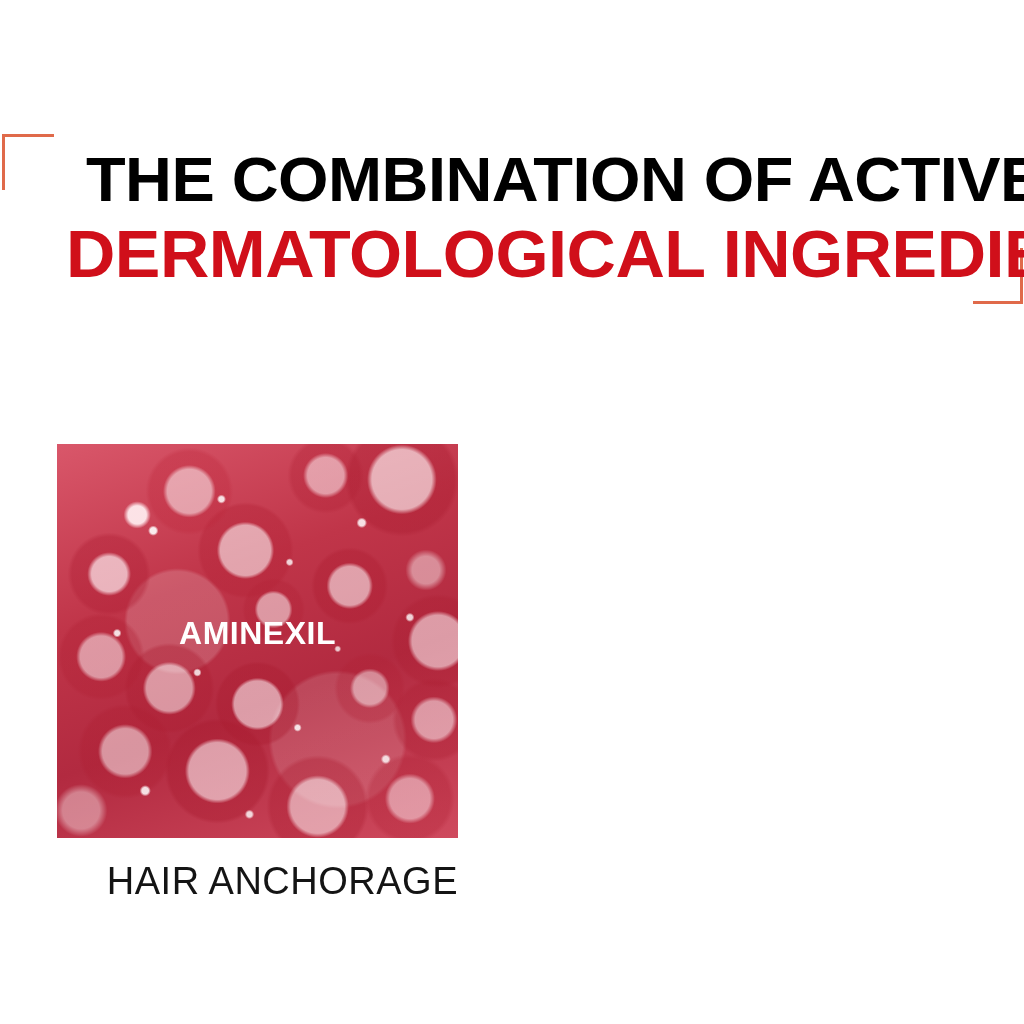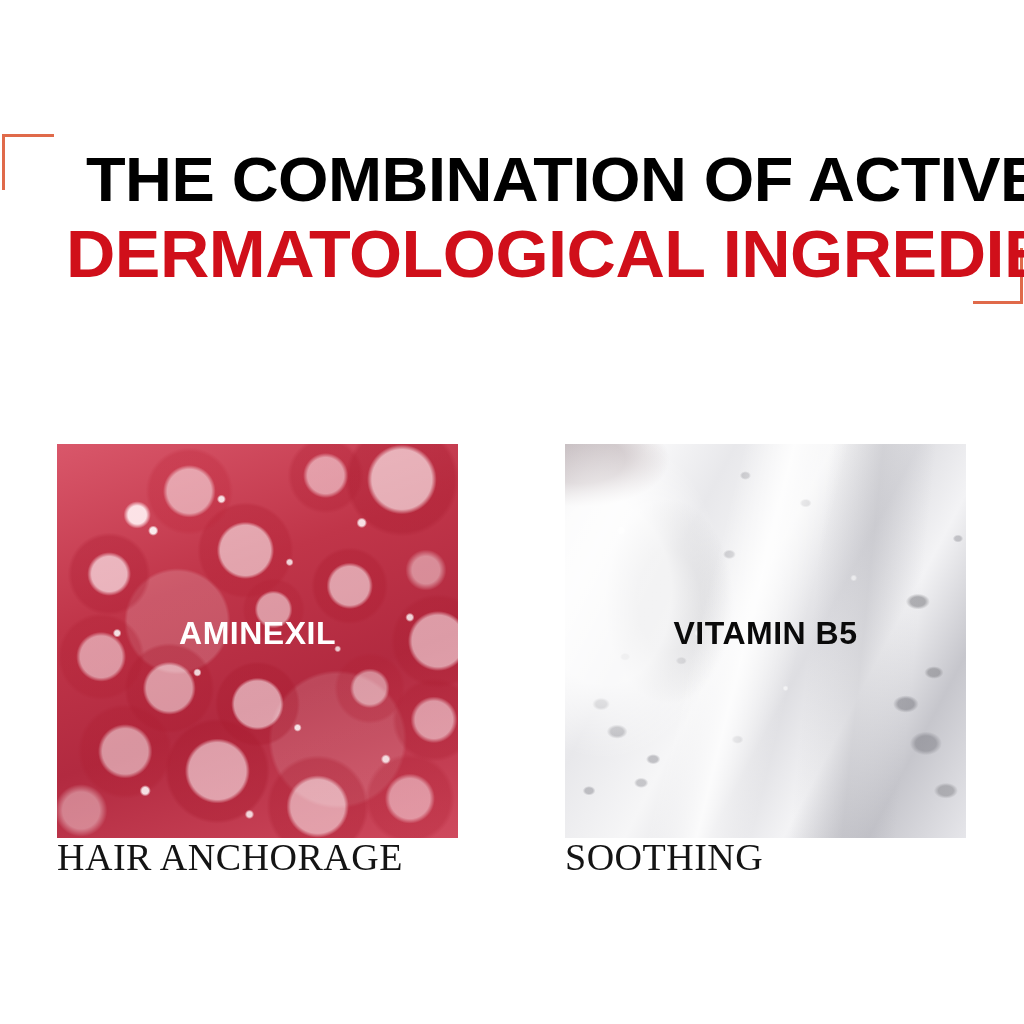--- a/index.html
+++ b/index.html
@@ -209,23 +209,24 @@
     font-size: 32px;
     line-height: 1;
     letter-spacing: 0.5px;
     white-space: nowrap;
     transform: translateY(-8px);
   }
   .swatch-label-light { color: #ffffff; }
   .swatch-label-dark  { color: #0a0a0a; }
 
   .caption {
+    margin-top: 24px;
     width: 401px;
-    text-align: left;
-    font-family: Liberation Serif, serif;
+    text-align: right;
+    font-family: Liberation Sans, sans-serif;
     font-weight: 300;
     font-size: 38px;
     line-height: 1;
     letter-spacing: 0.5px;
     color: #141414;
     white-space: nowrap;
   }
 </style>
 </head>
 <body>
@@ -242,21 +243,15 @@
 
   <div class="panels">
 
     <div class="panel panel-left">
       <div class="swatch swatch-aminexil">
         <span class="swatch-label swatch-label-light" style="color: rgb(255, 255, 255);">AMINEXIL</span>
       </div>
       <div class="caption" style="color: rgb(20, 20, 20);">HAIR ANCHORAGE</div>
     </div>
 
-    <div class="panel panel-right">
-      <div class="swatch swatch-vitaminb5">
-        <span class="swatch-label swatch-label-dark" style="color: rgb(10, 10, 10);">VITAMIN B5</span>
-      </div>
-      <div class="caption" style="color: rgb(20, 20, 20);">SOOTHING</div>
-    </div>
 
   </div>
 </div>
 
 </body></html>

